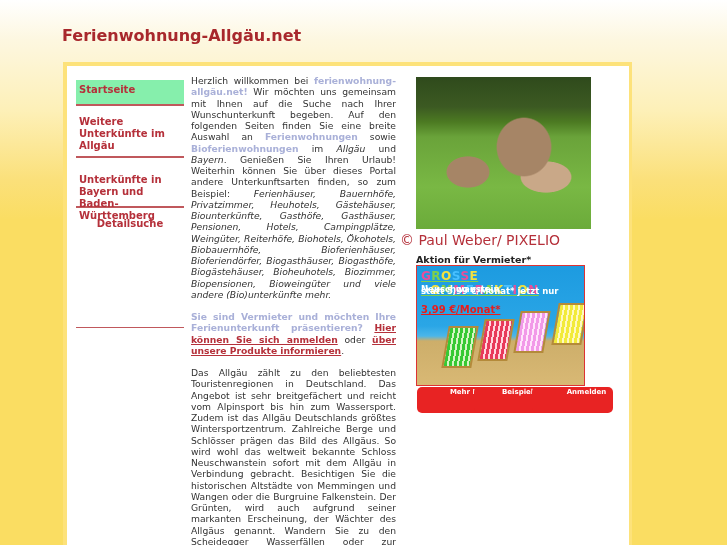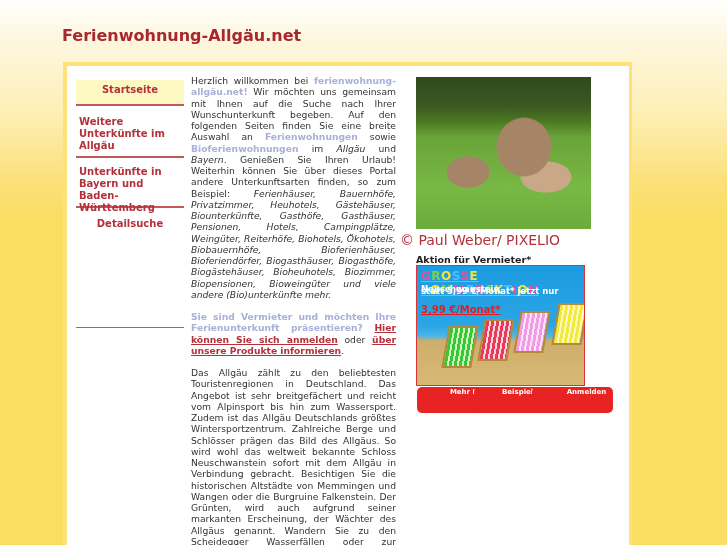--- a/index.html
+++ b/index.html
@@ -22,23 +22,23 @@
     background:#ffffff;
   }
   .nav {
     position:absolute; left:76px; top:80px; width:108px;
   }
   .nav-item {
     display:block; font-size:10px; font-weight:bold; color:#b5303a;
     line-height:12px; padding:4px 3px 0 3px; text-decoration:none;
     border-bottom:2px solid #c0585c;
   }
-  .nav-item.active { background:#fef9c3; height:22px; padding-top:4px; box-sizing:border-box; height:26px;text-align:center;}
+  .nav-item.active { background:#86efac; height:22px; padding-top:4px; box-sizing:border-box; height:26px;}
   .nav-item.h2 { height:52px; box-sizing:border-box; padding-top:10px; }
-  .nav-item.h3 { height:50px; box-sizing:border-box; padding-top:8px; }
+  .nav-item.h3 { height:50px; box-sizing:border-box; padding-top:16px; }
   .nav-item.last { border-bottom:none; padding-top:10px;text-align:center; }
   .nav-sep {
     position:absolute; left:76px; top:327px; width:108px; height:0;
     border-top:1px solid #c0585c;
   }
   .main {
     position:absolute; left:191px; top:75px; width:205px;
     font-size:9.2px; line-height:11.25px; color:#333;
     text-align:justify;
   }

